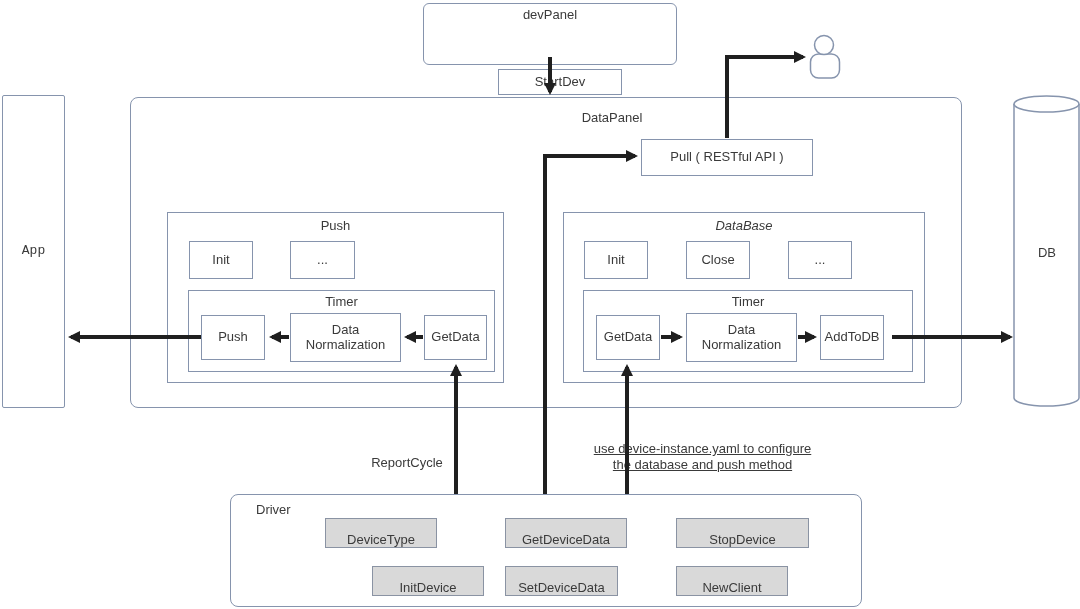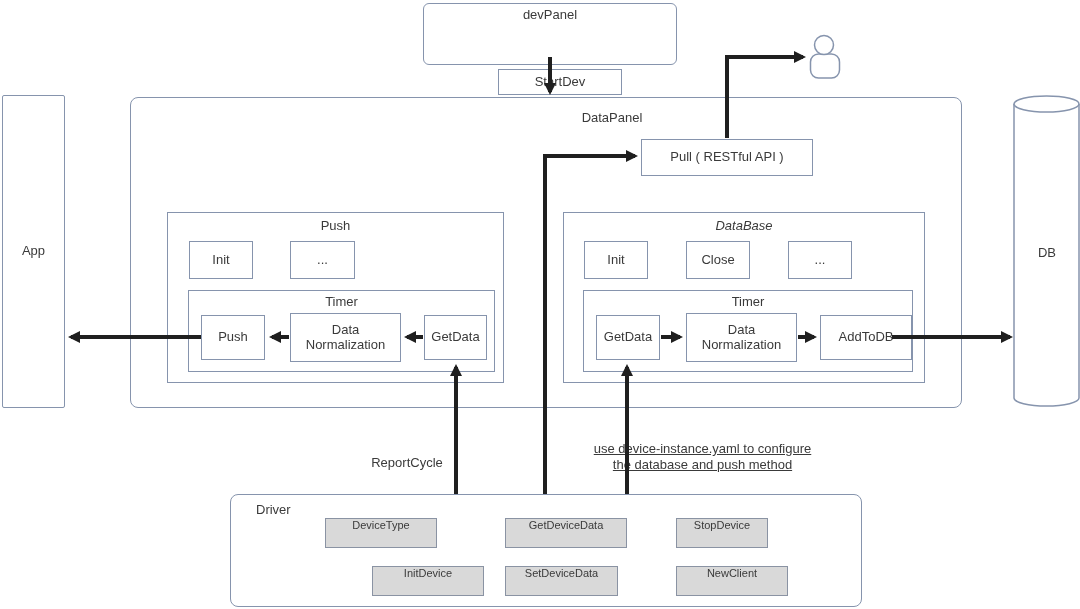--- a/index.html
+++ b/index.html
@@ -11,31 +11,31 @@
   }
   *{margin:0;padding:0;box-sizing:border-box;}
   body{background:#ffffff;font-family:"Liberation Sans",sans-serif;color:var(--text);}
   #stage{position:relative;width:1080px;height:609px;background:#ffffff;overflow:hidden;}
   .box{position:absolute;border:1px solid var(--border);background:#ffffff;
        display:flex;align-items:center;justify-content:center;
        font-size:13px;text-align:center;line-height:1.15;}
   .container-box{position:absolute;border:1px solid var(--border);background:transparent;}
   .title{position:absolute;font-size:13px;text-align:center;}
   .gbtn{position:absolute;border:1px solid var(--btn-border);background:var(--btn-fill);
-        display:flex;align-items:flex-start;justify-content:center;font-size:11px;}
+        display:flex;align-items:flex-end;justify-content:center;font-size:13px;}
   .note{position:absolute;font-size:13px;text-align:center;line-height:1.25;}
   svg.overlay{position:absolute;left:0;top:0;z-index:5;pointer-events:none;}
   .lbl-layer{position:absolute;z-index:6;}
 </style>
 </head>
 <body>
 
 <div id="stage">
 
-  <div class="box" style="left:2px;top:95px;width:63px;height:313px;border-radius:2px;">
+  <div class="box" style="left:2px;top:95px;width:63px;height:313px;border-radius:2px;font-family:Liberation Mono, monospace;">
     <span>App</span>
   </div>
 
   <div class="container-box" style="left:423px;top:3px;width:254px;height:62px;border-radius:6px;"></div>
   <div class="title" style="left:423px;top:7px;width:254px;">devPanel</div>
   <div class="box" style="left:498px;top:29px;width:124px;height:26px;margin-top:40px;">
     <span>StartDev</span>
   </div>
 
   <div class="container-box" style="left:130px;top:97px;width:832px;height:311px;border-radius:8px;"></div>
@@ -77,33 +77,33 @@
     <span>...</span>
   </div>
   <div class="container-box" style="left:583px;top:290px;width:330px;height:82px;"></div>
   <div class="title" style="left:583px;top:294px;width:330px;">Timer</div>
   <div class="box" style="left:596px;top:315px;width:64px;height:45px;">
     <span>GetData</span>
   </div>
   <div class="box" style="left:686px;top:313px;width:111px;height:49px;">
     <span>Data Normalization</span>
   </div>
-  <div class="box" style="left:820px;top:315px;width:92px;height:45px;align-items:center;">
+  <div class="box" style="left:820px;top:315px;width:64px;height:45px;align-items:center;">
     <span>AddToDB</span>
   </div>
 
   <div class="container-box" style="left:230px;top:494px;width:632px;height:113px;border-radius:8px;"></div>
   <div class="title" style="left:256px;top:502px;width:60px;text-align:left;">Driver</div>
   <div class="gbtn" style="left:325px;top:518px;width:112px;height:30px;">
     <span>DeviceType</span>
   </div>
   <div class="gbtn" style="left:505px;top:518px;width:122px;height:30px;">
     <span>GetDeviceData</span>
   </div>
-  <div class="gbtn" style="left:676px;top:518px;width:92px;height:30px;">
+  <div class="gbtn" style="left:676px;top:518px;width:133px;height:30px;">
     <span>StopDevice</span>
   </div>
   <div class="gbtn" style="left:334px;top:566px;width:112px;height:30px;margin-left:38px;">
     <span>InitDevice</span>
   </div>
   <div class="gbtn" style="left:676px;top:566px;width:112px;height:30px;">
     <span>NewClient</span>
   </div>
   <div class="gbtn" style="left:505px;top:566px;width:113px;height:30px;">
     <span>SetDeviceData</span>

